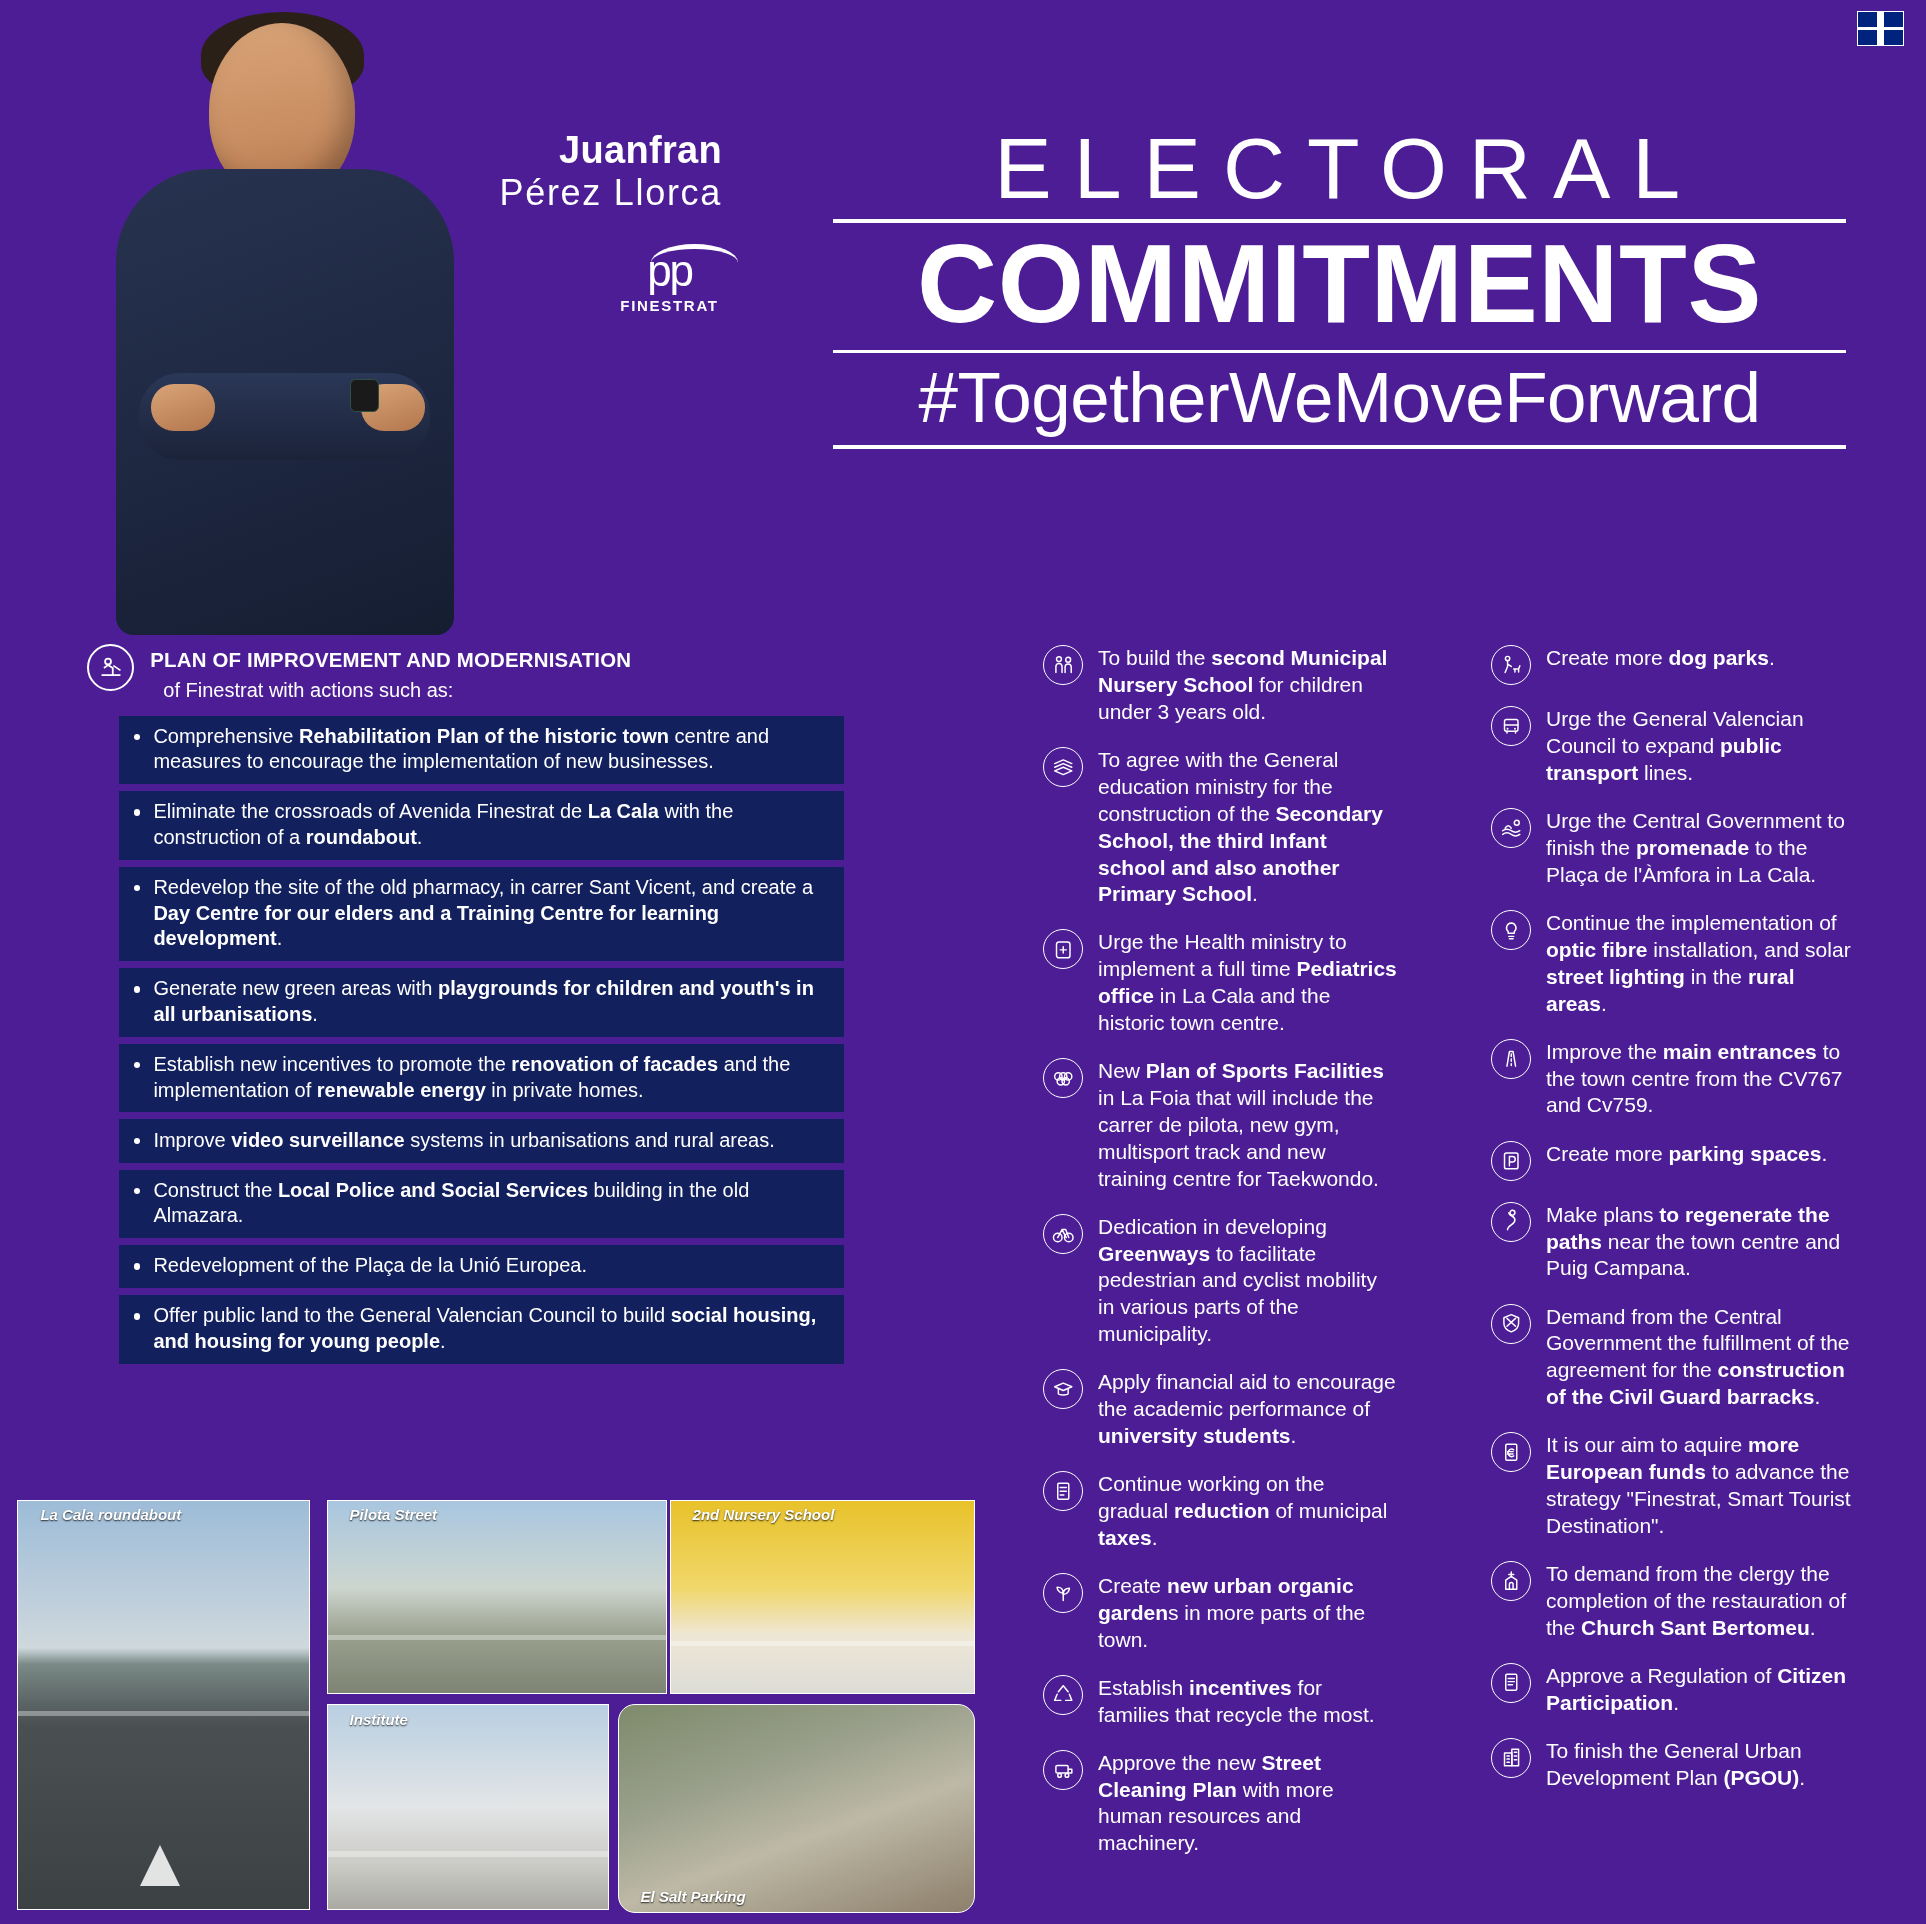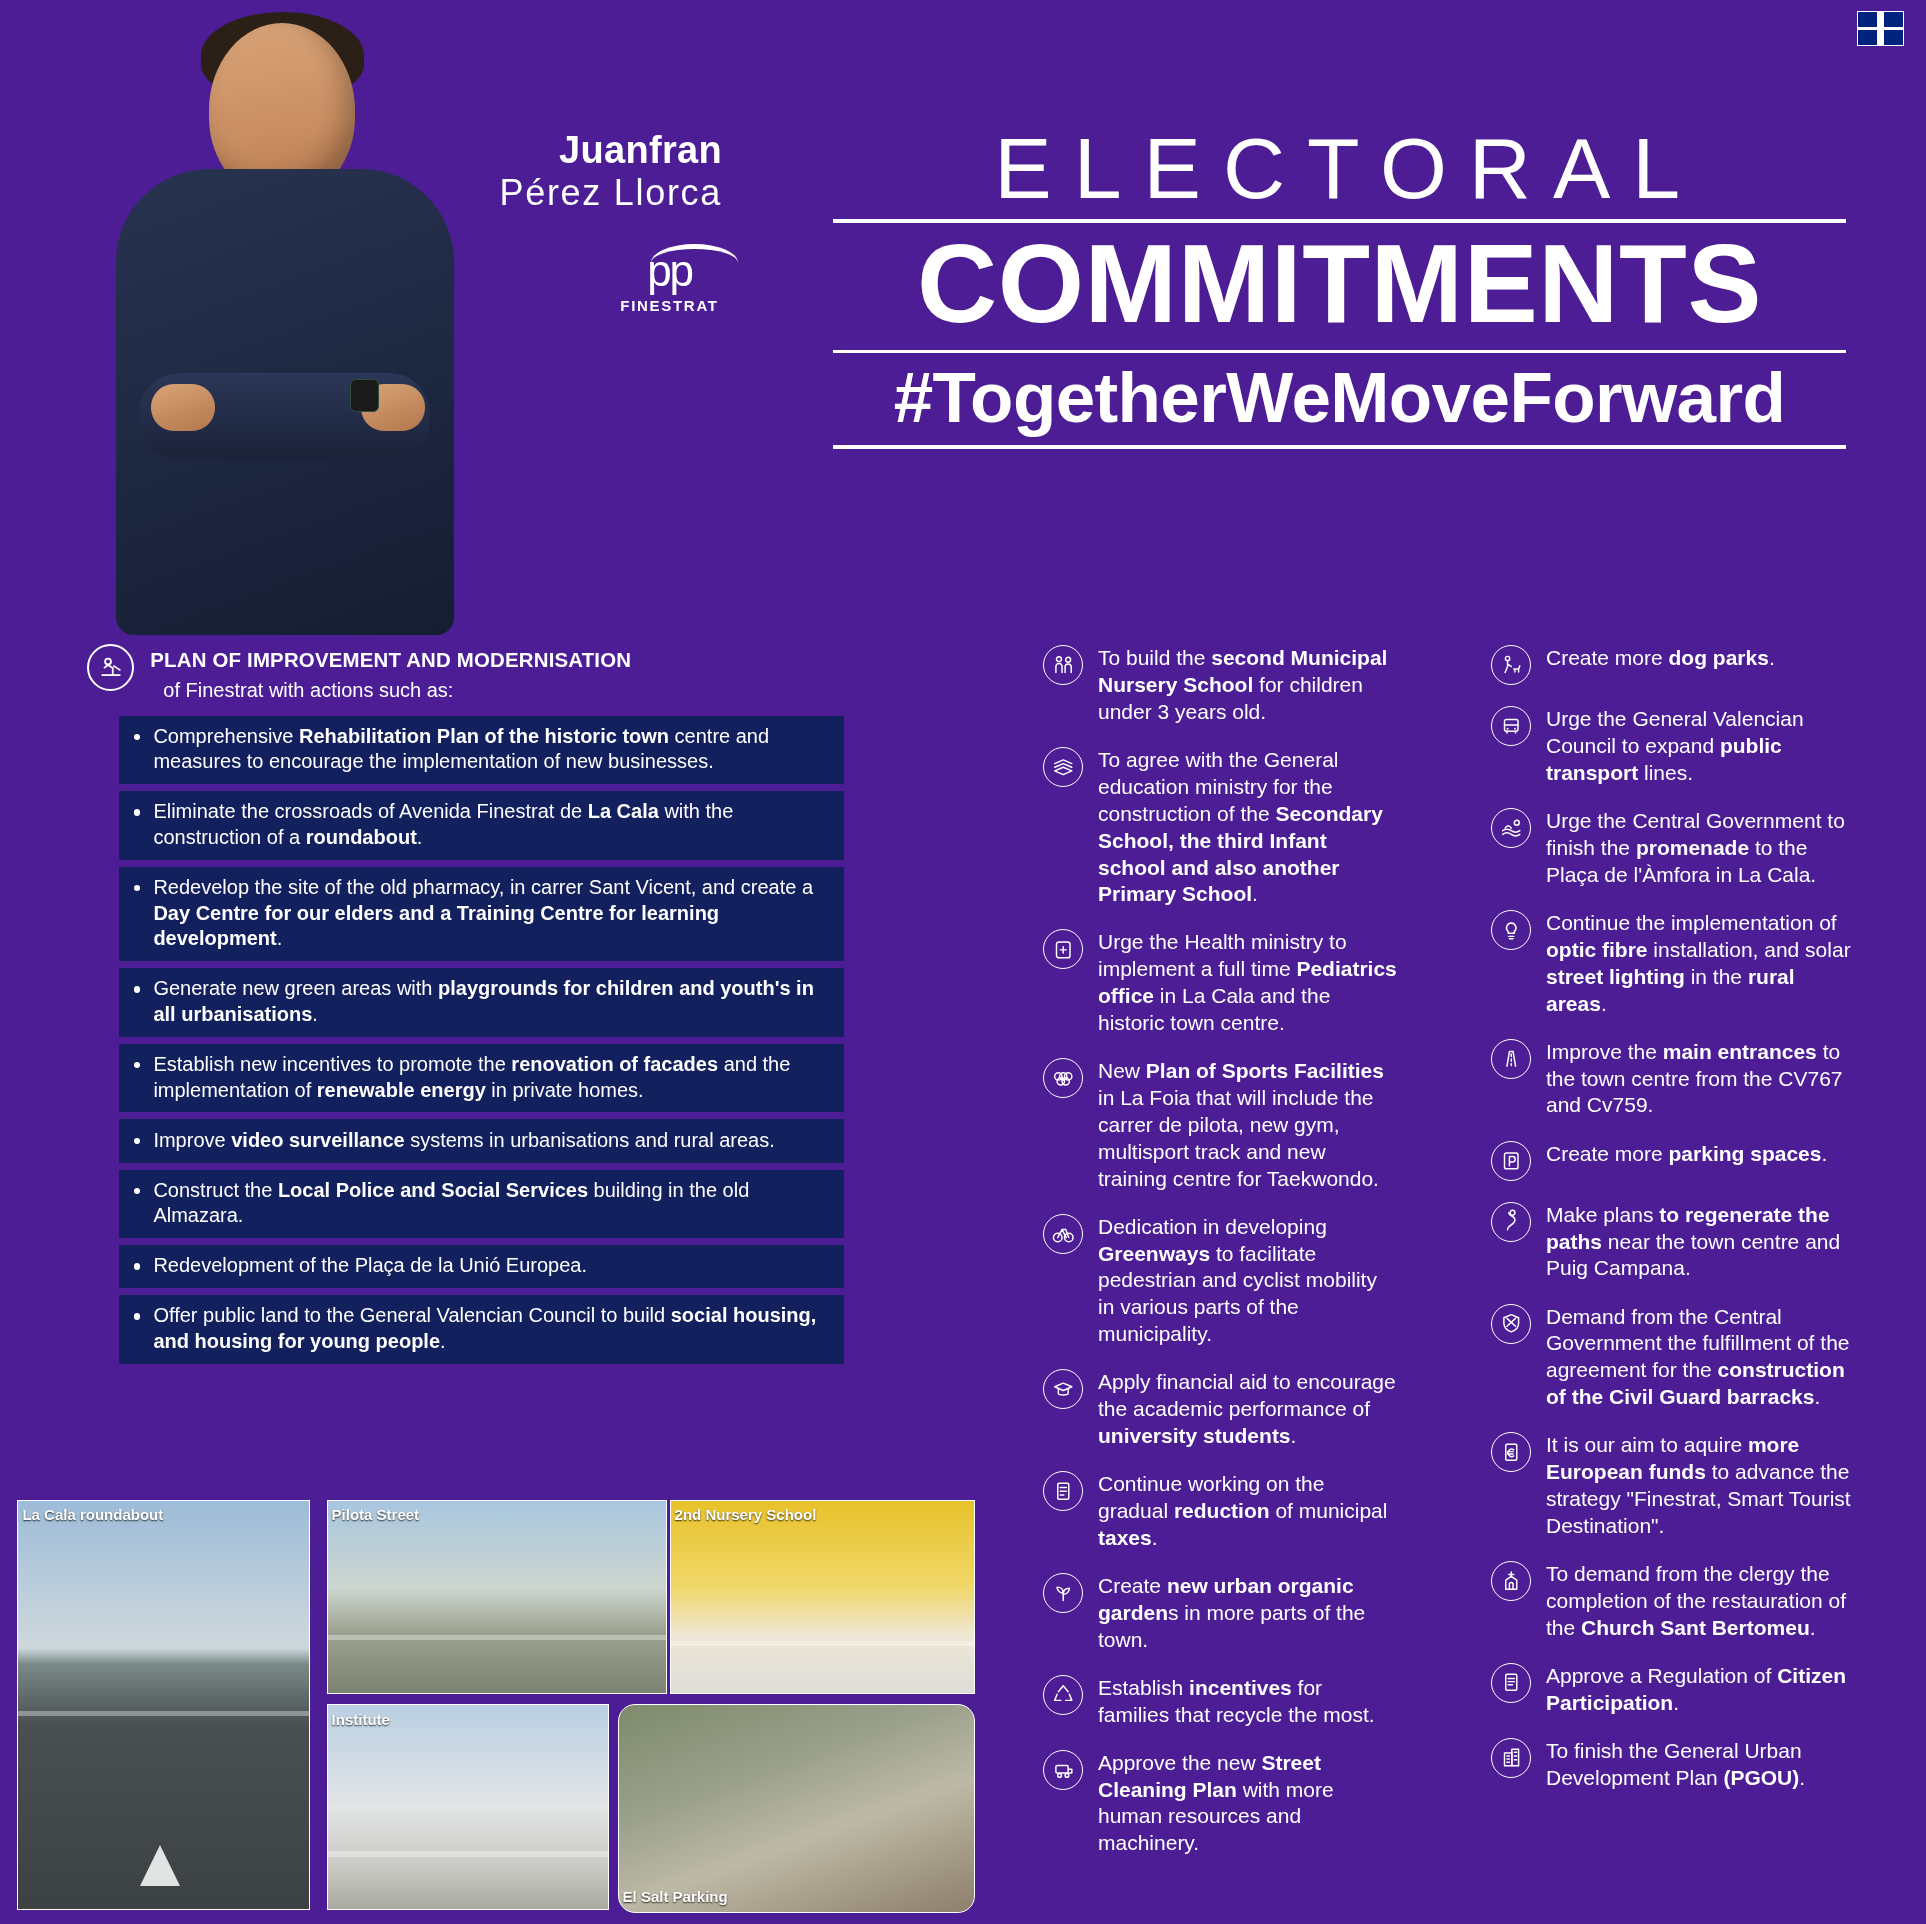--- a/index.html
+++ b/index.html
@@ -184,21 +184,21 @@
   }
   .t-commit {
     font-size: 111px;
     font-weight: bold;
     letter-spacing: 0.6px;
     line-height: 1.02;
     text-align: center;
   }
   .t-hash {
     font-size: 71px;
-    font-weight: 700;
+    font-weight: 400;
     letter-spacing: -0.6px;
     line-height: 1.1;
     text-align: center;
     margin-top: 2.3px;
   }
 
   
   .left-col {
     position: absolute;
     left: 87px;
@@ -271,26 +271,27 @@
     height: 431px;
   }
   .ph {
     position: absolute;
     border: 1.7px solid #ffffff;
     overflow: hidden;
   }
   .ph .cap {
     position: absolute;
     top: 5.8px;
-    left: 4px;
+    left: 22px;
     font-size: 15px;
     font-weight: bold;
     color: #ffffff;
     text-shadow: 0 0.6px 1.7px rgba(0,0,0,0.8);
     z-index: 4;
+    font-style: italic;
   }
   .ph .cap.bottom { top: auto; bottom: 7px; }
   #img-roundabout { left: 5.8px; top: 11.6px; width: 291px; height: 408px;
     background: linear-gradient(180deg,#9dbcd8 0%,#cfd8dd 36%,#7a8a86 40%,#4a4f52 55%,#3c4144 100%); }
   #img-pilota { left: 315px; top: 11.6px; width: 338px; height: 192px;
     background: linear-gradient(180deg,#a8c6e0 0%,#cdd6cf 45%,#9aa08e 70%,#7d8473 100%); }
   #img-nursery { left: 658px; top: 11.6px; width: 303px; height: 192px;
     background: linear-gradient(180deg,#e8c22a 0%,#f0d76a 45%,#efe7d6 70%,#dcdcd6 100%); }
   #img-institute { left: 315px; top: 216px; width: 280px; height: 204px;
     background: linear-gradient(180deg,#b9cfe2 0%,#e3e5e6 50%,#c9c9c4 80%,#a9a9a2 100%); }

